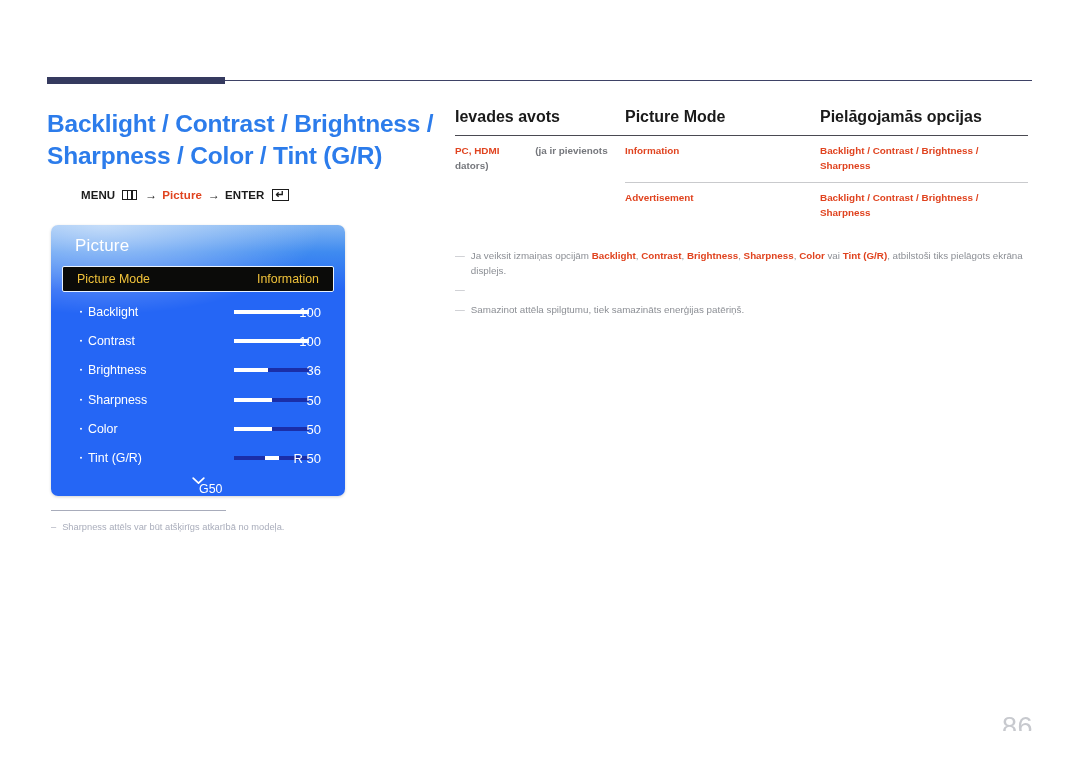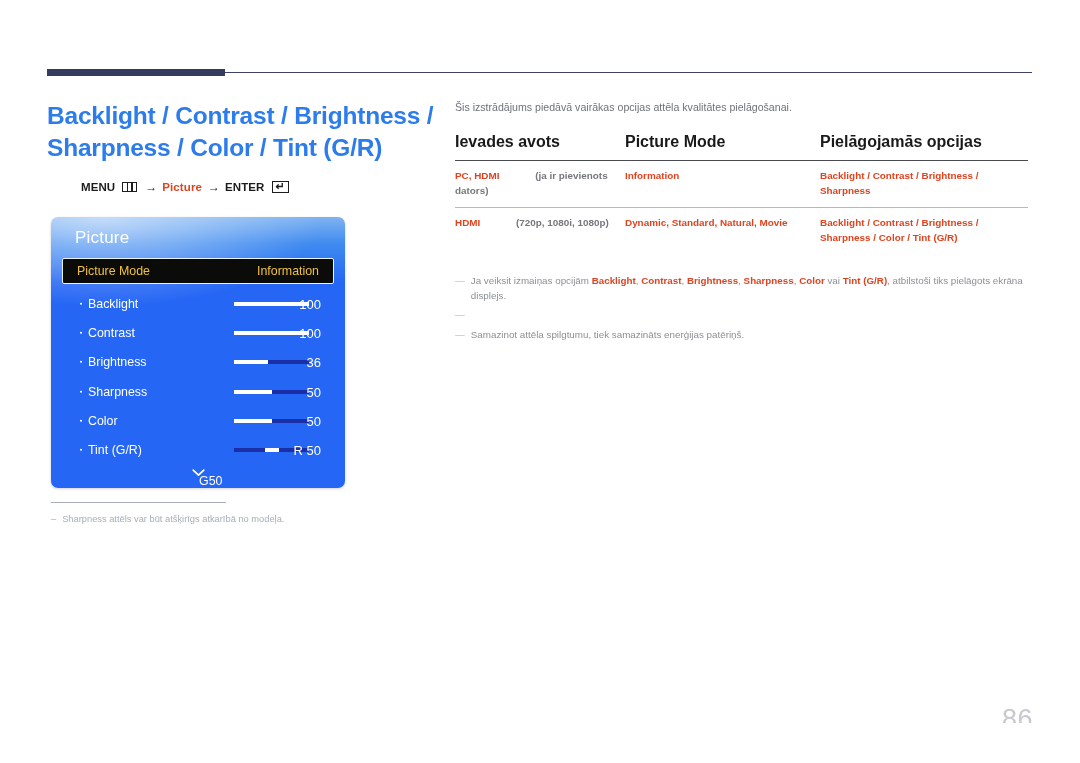--- a/index.html
+++ b/index.html
@@ -9,21 +9,21 @@
   }
   body {
     width: 1080px;
     height: 763px;
     position: relative;
     font-family: "Liberation Sans", sans-serif;
     -webkit-font-smoothing: antialiased;
   }
   .page {
     position: absolute;
-    left: 0; top: 4px;
+    left: 0; top: 12px;
     width: 1080px;
     height: 719px;
     overflow: hidden;
   }
 
   
   .top-rule {
     position: absolute;
     left: 47px;
     top: 68px;
@@ -423,21 +423,20 @@
     </div>
   </div>
 
   <div class="left-note-rule"></div>
   <div class="left-note">
     <span class="dash">–</span>
     <span>Sharpness attēls var būt atšķirīgs atkarībā no modeļa.</span>
   </div>
 
   <div class="right-col">
-    <p class="intro">Šis izstrādājums piedāvā vairākas opcijas attēla kvalitātes pielāgošanai.</p>
 
     <table class="opts">
       <colgroup>
           <col class="c1">
           <col class="c2">
           <col class="c3">
         </colgroup>
       <thead>
         <tr>
           <th>Ievades avots</th>
@@ -449,28 +448,28 @@
         <tr class="first">
           <td class="src">
             <span>PC, HDMI</span><span class="plain"> (ja ir pievienots dators)</span>
           </td>
           <td class="mode">Information</td>
           <td class="adj">
             <span>Backlight / Contrast / Brightness /</span><br>
             <span>Sharpness</span>
           </td>
         </tr>
-        <tr class="major">
-          <td class="src">
-            <span>HDMI</span><span class="plain"> (720p, 1080i, 1080p)</span>
+        <tr class="sub">
+          <td class="src sep-left">
+            <span></span><span class="plain"></span>
           </td>
-          <td class="mode">Dynamic, Standard, Natural, Movie</td>
-          <td class="adj">
+          <td class="mode sep-cell">Advertisement</td>
+          <td class="adj sep-cell">
             <span>Backlight / Contrast / Brightness /</span><br>
-            <span>Sharpness / Color / Tint (G/R)</span>
+            <span>Sharpness</span>
           </td>
         </tr>
       </tbody>
     </table>
 
     <div class="notes">
       <div class="note">
         <span class="dash">—</span>
         <span><span class="g">Ja veiksit izmaiņas opcijām </span><b>Backlight</b><span class="g">, </span><b>Contrast</b><span class="g">, </span><b>Brightness</b><span class="g">, </span><b>Sharpness</b><span class="g">, </span><b>Color</b><span class="g"> vai </span><b>Tint (G/R)</b><span class="g">, atbilstoši tiks pielāgots ekrāna displejs.</span></span>
       </div>

